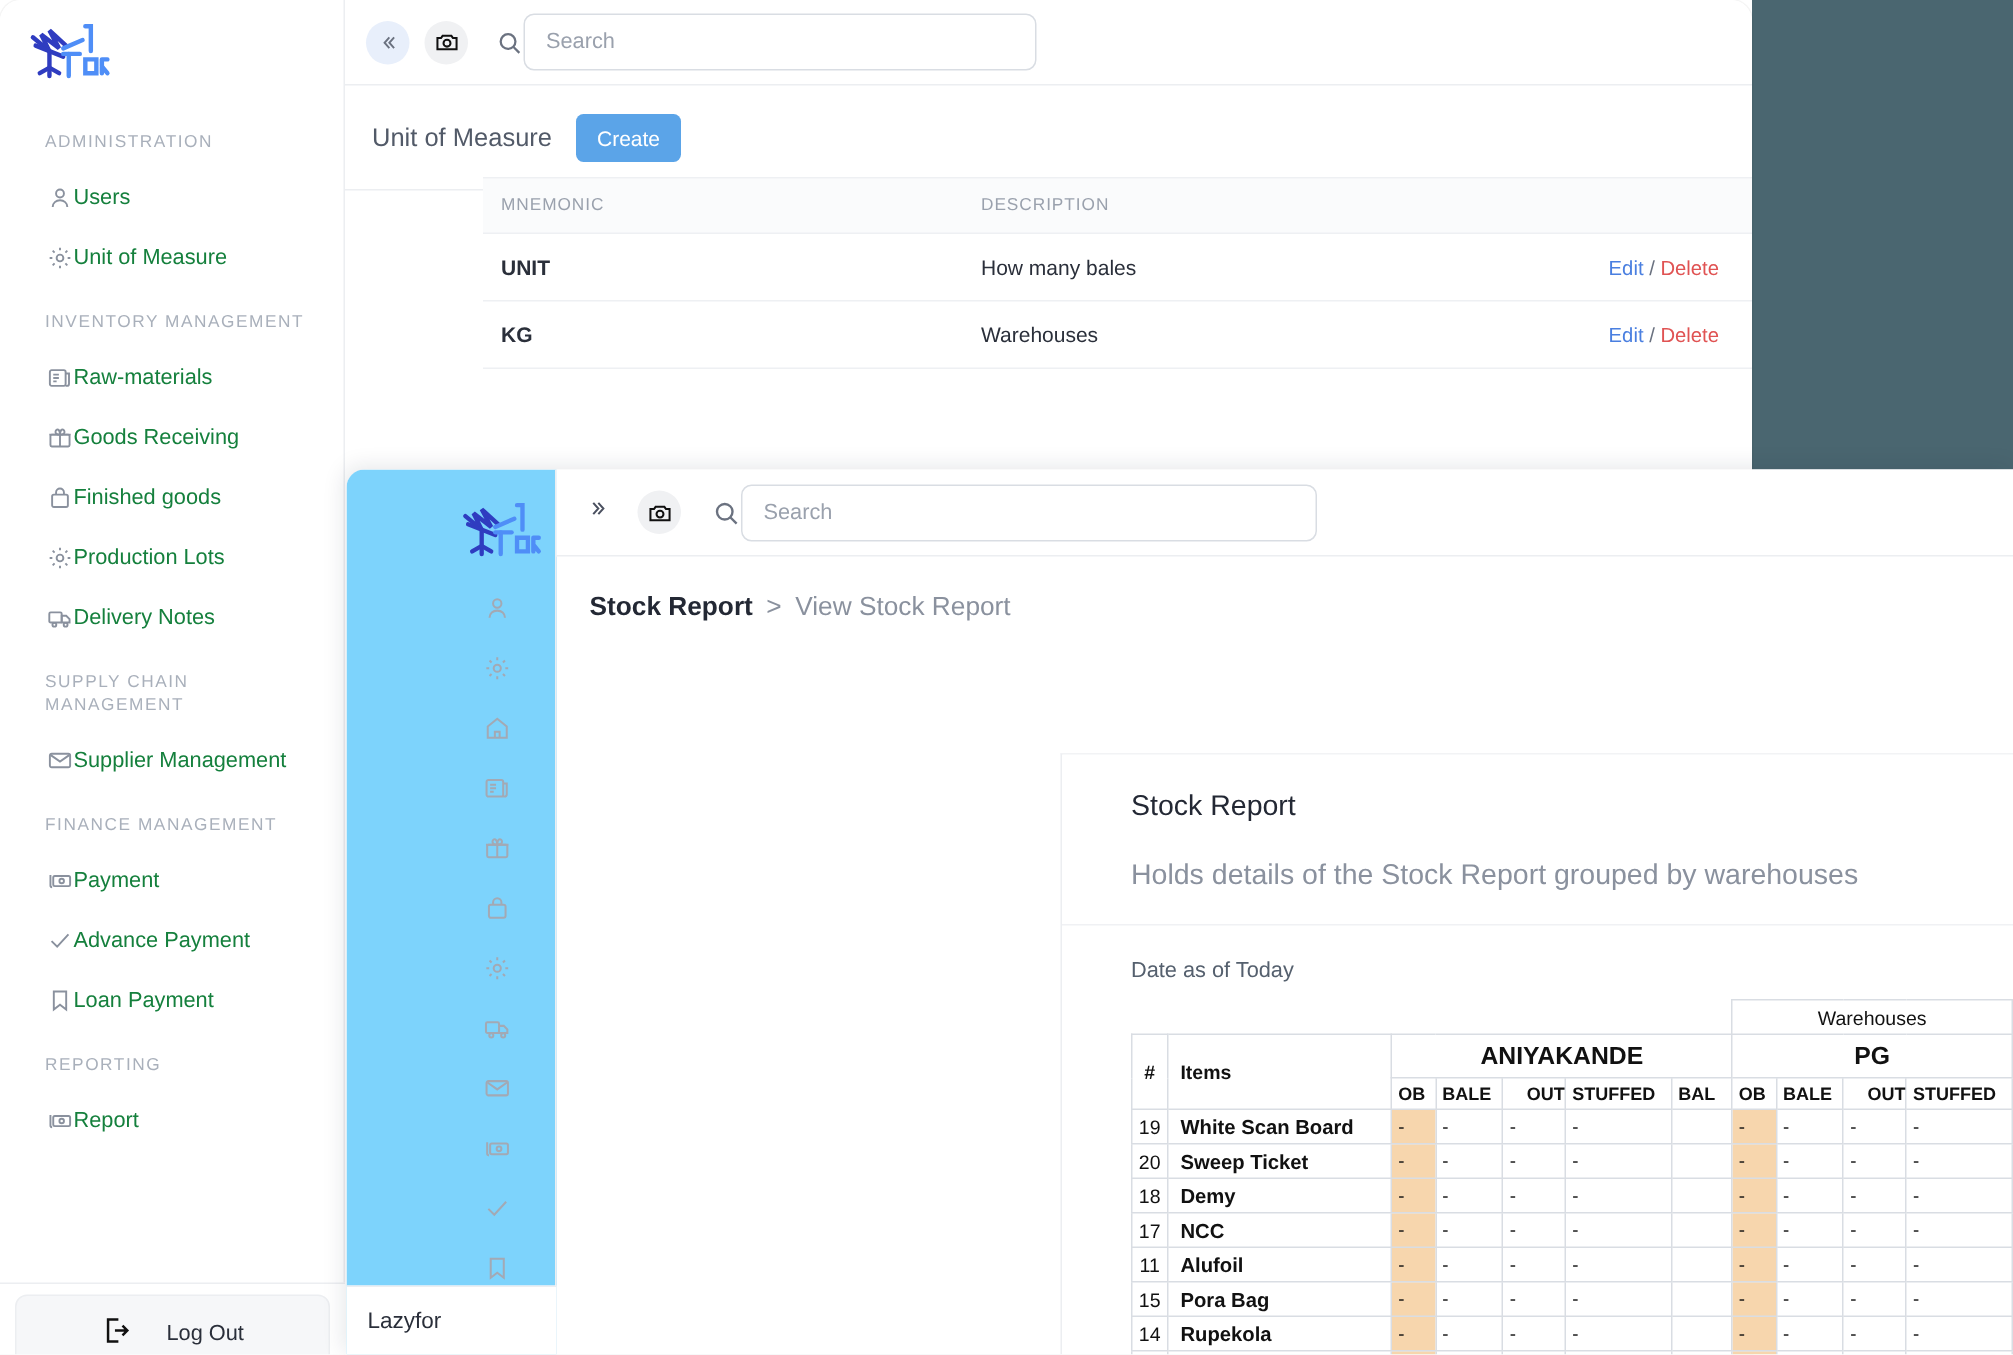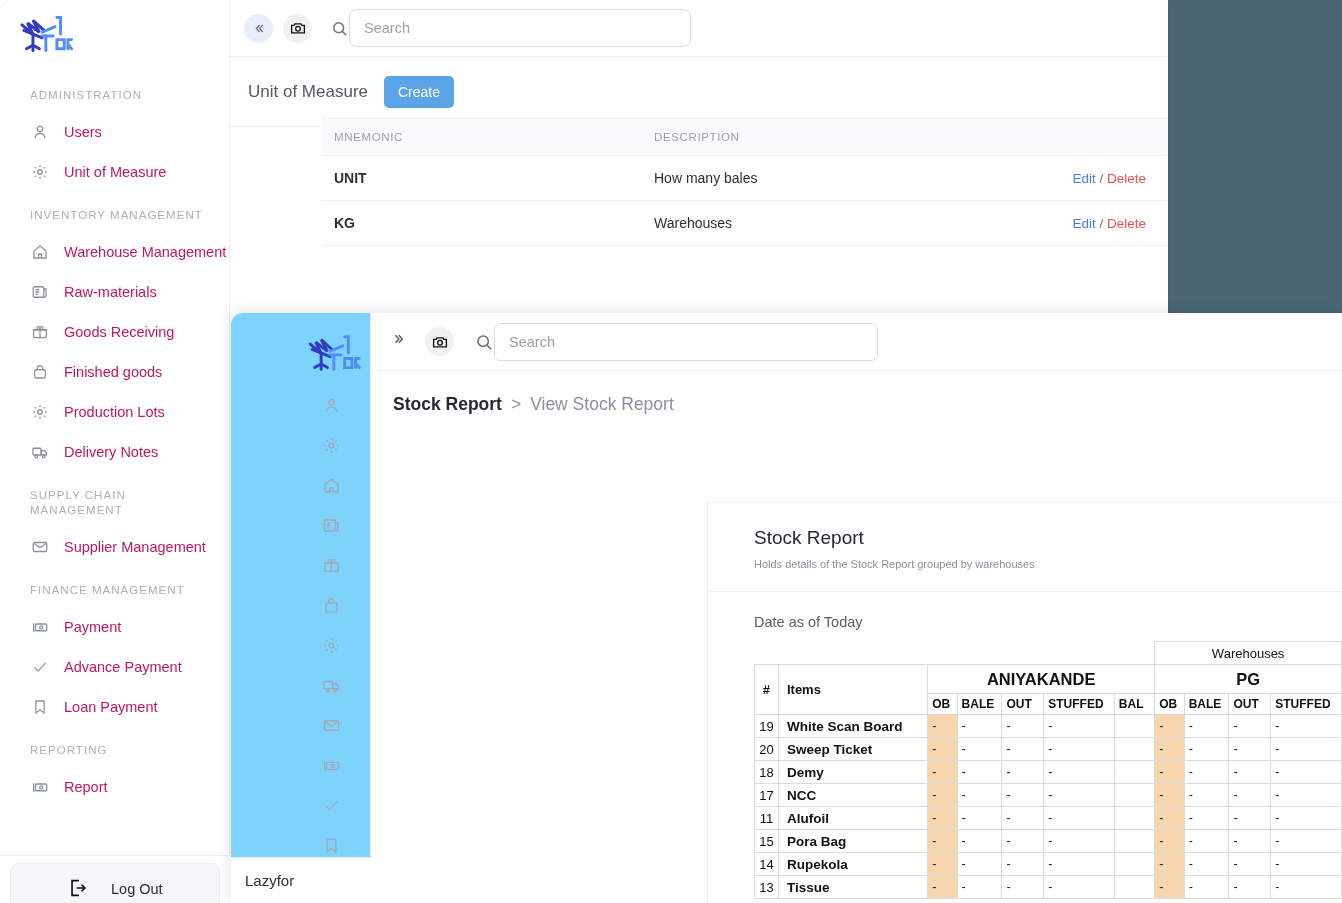--- a/index.html
+++ b/index.html
@@ -28,22 +28,22 @@
   .w1-sidebar {
     position: absolute; left: 0; top: 0; width: 230px; height: 903px;
     background: #ffffff; border-right: 1px solid #eceef1;
   }
   .w1-logo { position: absolute; left: 14px; top: 12px; width: 60px; height: 46px; }
   .side-section {
     font-size: 11.5px; letter-spacing: .09em; color: #a9b0bb; text-transform: uppercase;
     padding: 0 0 0 30px; line-height: 15px;
   }
   .side-item {
-    display: flex; align-items: center; gap: 15px;
-    height: 40px; padding-left: 30px; color: #be185d; font-size: 14.5px;
+    display: flex; align-items: center; 
+    height: 40px; padding-left: 30px; color: #15803d; font-size: 14.5px;
     cursor: pointer;
   }
   .side-item .ic { width: 19px; height: 19px; display:flex; align-items:center; justify-content:center; color:#8a919e; flex:0 0 19px;}
   .side-item .ic svg { width: 18px; height: 18px; display:block; }
 
   .w1-logout-wrap {
     position: absolute; left: 0; bottom: 0; width: 230px; height: 48px;
     border-top: 1px solid #eceef1; background:#fff;text-align:center;
   }
   .logout-btn {
@@ -152,21 +152,21 @@
   .bc-1 { color: #232834; font-weight: 700; }
   .bc-sep { color: #8a919e; }
   .bc-2 { color: #8a919e; }
 
   .report-card {
     position: absolute; left: 336px; top: 189px; right: 0; bottom: 0;
     background: #fff; border-left: 1px solid #eceef1; border-top: 1px solid #f2f3f5;
   }
   .rc-inner { padding: 24px 0 0 46px; }
   .rc-title { font-size: 19px; color: #232834; }
-  .rc-sub { font-size: 11px; color: #8a919e; margin-top: 9px; }
+  .rc-sub { font-size: 19px; color: #8a919e; margin-top: 24px; }
   .rc-rule { margin: 21px 0 0 -46px; border-top: 1px solid #f0f1f4; }
   .rc-date { font-size: 14.5px; color: #55606e; margin-top: 22px; }
 
   
   table.stock {
     border-collapse: collapse; margin-top: 11px; table-layout: fixed;
     font-size: 12.5px; color: #111; background:#fff;
   }
   table.stock td, table.stock th { border: 1px solid #d9dde3; padding: 0; }
   table.stock th { font-weight: 700; }
@@ -178,21 +178,21 @@
   td.num { text-align: center; font-size: 13px; height: 23px; }
   td.itm { font-weight: 700; font-size: 13.5px; padding-left: 8px !important; }
   td.val { padding-left: 4px !important; font-size: 12.5px; color:#111; }
   td.ob { background: #f7d6ad; }
   .nb-left { border-left: none !important; }
 
   .w-hash { width: 30px; }
   .w-items { width: 206px; }
   .w-ob { width: 34px; }
   .w-bale { width: 50px; }
-  .w-out { width: 50px; }
+  .w-out { width: 50px; text-align: right; }
   .w-stuffed { width: 78px; }
   .w-bal { width: 48px; }
 </style>
 </head>
 <body>
 
 <div id="stage">
 
   <div class="teal-backdrop"></div>
 
@@ -237,29 +237,20 @@
                 <circle cx="12" cy="12" r="3"></circle>
                 <path d="M12 2.8v2.4M12 18.8v2.4M21.2 12h-2.4M5.2 12H2.8M18.5 5.5l-1.7 1.7M7.2 16.8l-1.7 1.7M18.5 18.5l-1.7-1.7M7.2 7.2L5.5 5.5"></path>
               </svg>
             </span>
           <span>Unit of Measure</span>
         </div>
 
         <div style="height:16px"></div>
         <div class="side-section">INVENTORY MANAGEMENT</div>
         <div style="height:9px"></div>
-        <div class="side-item">
-          <span class="ic">
-              <svg viewBox="0 0 24 24" fill="none" stroke="currentColor" stroke-width="1.7">
-                <path d="M4 10.5 12 4l8 6.5V20H4z"></path>
-                <path d="M10 20v-5h4v5"></path>
-              </svg>
-            </span>
-          <span>Warehouse Management</span>
-        </div>
         <div class="side-item">
           <span class="ic">
               <svg viewBox="0 0 24 24" fill="none" stroke="currentColor" stroke-width="1.7">
                 <rect x="3" y="5" width="14" height="14" rx="1.6"></rect>
                 <path d="M17 8h3v9a2 2 0 0 1-2 2h-1"></path>
                 <path d="M6 9h5M6 12h5M6 15h3"></path>
               </svg>
             </span>
           <span>Raw-materials</span>
         </div>

